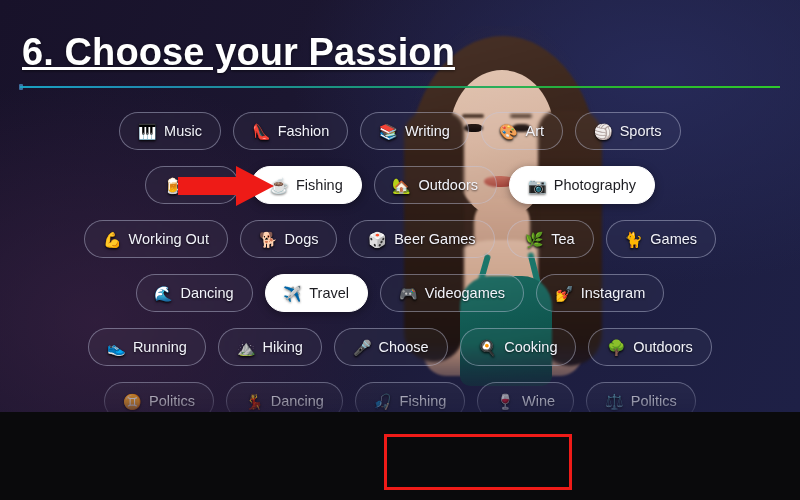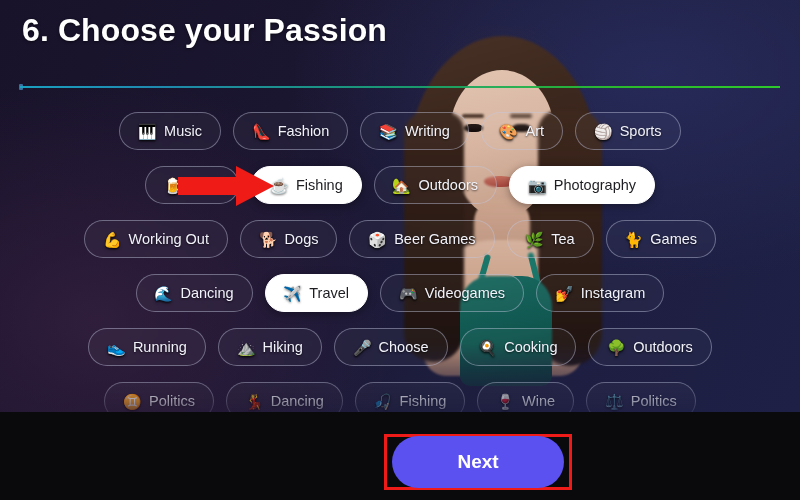--- a/index.html
+++ b/index.html
@@ -107,24 +107,25 @@
   #portrait .brow-l { left: 76px; }
   #portrait .brow-r { left: 124px; }
   #portrait .lips {
     position: absolute; left: 98px; top: 150px; width: 32px; height: 11px;
     border-radius: 16px/6px;
     background: linear-gradient(180deg, #c9715f 0%, #a9453a 100%); filter: blur(.6px);
   }
 
   
   #title {
-    position: absolute; left: 22px; top: 14px;
-    font-size: 32px; font-weight: bold; color: #ffffff;
+    position: absolute; left: 22px; top: 33px;
+    font-size: 38px; font-weight: bold; color: #ffffff;
     letter-spacing: .1px; line-height: 1;
     text-shadow: 0 1px 3px rgba(0,0,0,.55);
+    text-decoration: underline;
   }
   #divider {
     position: absolute; left: 20px; top: 86px; width: 760px; height: 2px;
     background: linear-gradient(to right, #1aa7c8 0%, #1f8fb5 18%, #19a06f 52%, #2bc229 80%, #2fd22a 100%);
     opacity: .95;
   }
   #divider-dot {
     position: absolute; left: 19px; top: 84px; width: 4px; height: 6px;
     background: #3d6f9e; border-radius: 1px;
   }
@@ -352,15 +353,14 @@
       </div>
 
     <svg id="arrow" viewBox="0 0 96 40">
       <polygon points="0,11 58,11 58,0 96,20 58,40 58,29 0,29" fill="#ee1b17"></polygon>
     </svg>
 
   </div>
 
   <div id="bottombar"></div>
   <div id="next-wrap"></div>
-  <button id="next-btn">Next</button>
 
 </div>
 
 </body></html>

